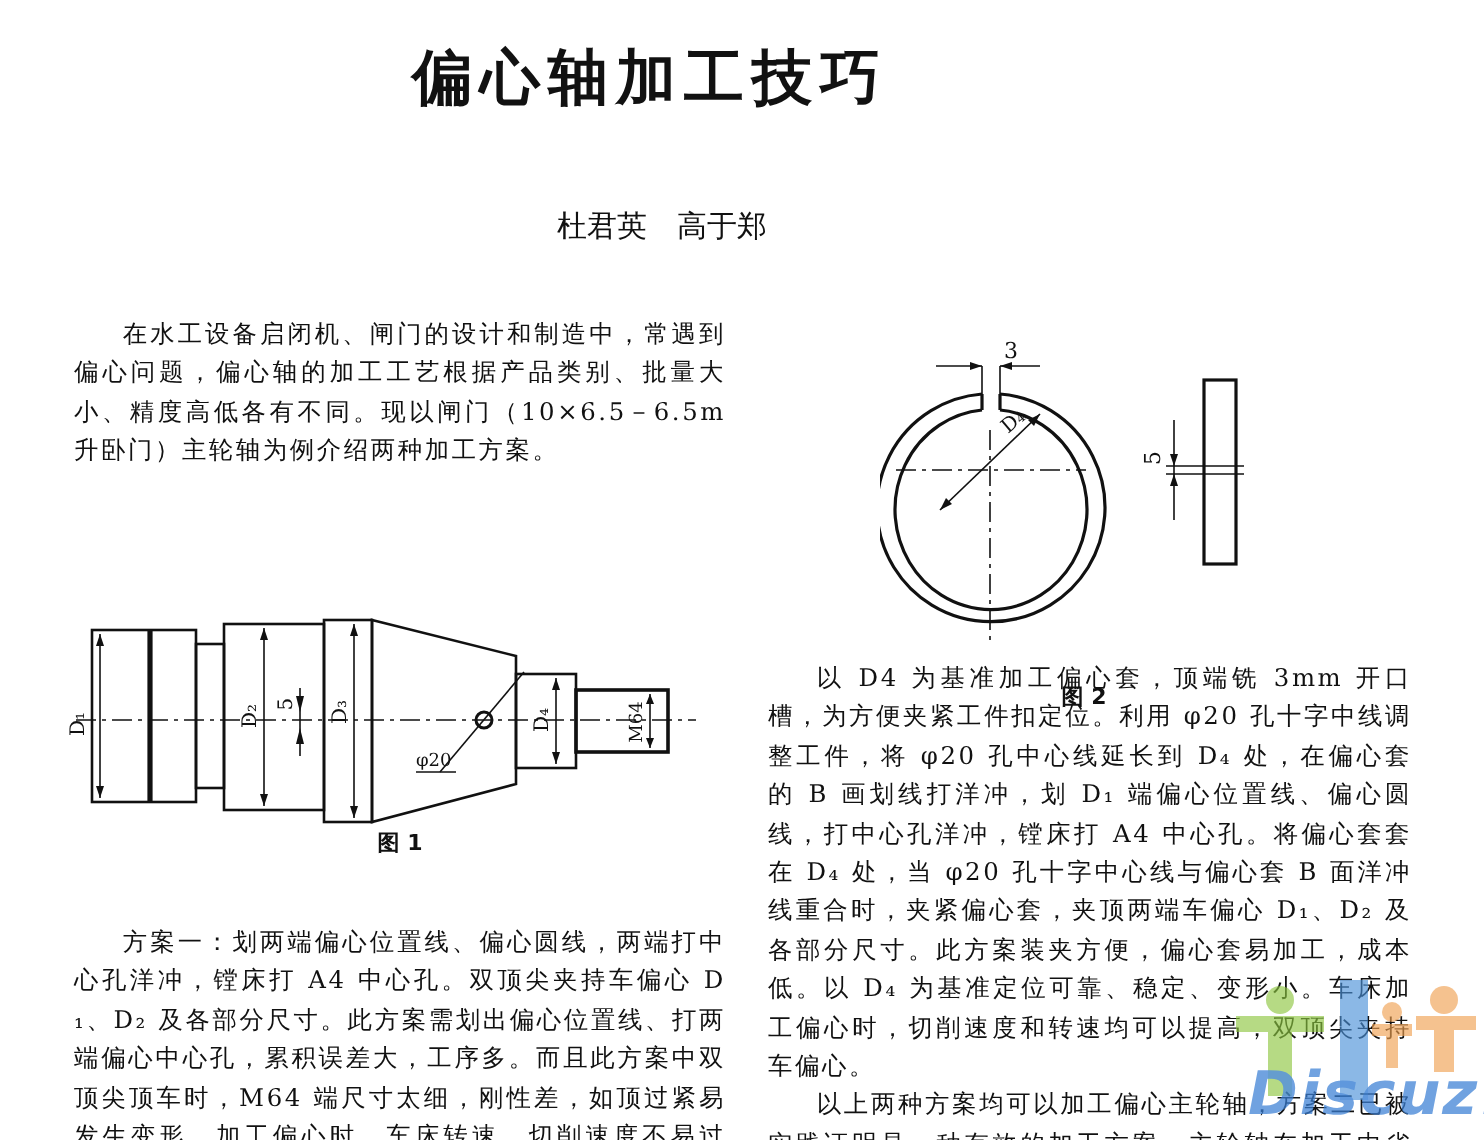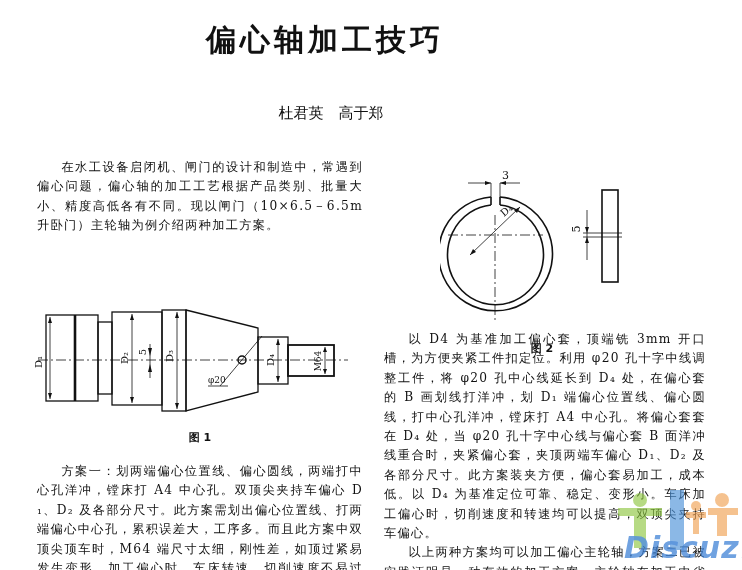--- a/index.html
+++ b/index.html
@@ -168,21 +168,21 @@
       <text x="12" y="62" transform="rotate(-90 12 62)" text-anchor="middle">D₁</text>
       <text x="98" y="58" transform="rotate(-90 98 58)" text-anchor="middle">D₂</text>
       <text x="116" y="52" transform="rotate(-90 116 52)" text-anchor="middle">5</text>
       <text x="143" y="56" transform="rotate(-90 143 56)" text-anchor="middle">D₃</text>
       <text x="244" y="60" transform="rotate(-90 244 60)" text-anchor="middle">D₄</text>
       <text x="291" y="61" transform="rotate(-90 291 61)" text-anchor="middle" font-size="9">M64</text>
       <text x="178" y="83" font-size="9">φ20</text>
     </g>
   </svg>
 </div>
-<div class="caption" style="left:170px; top:430px; width:60px;">图 1</div>
+<div class="caption" style="left:170px; top:414px; width:60px;">图 1</div>
 
 <div class="col col-left-bottom">
   <p>方案一：划两端偏心位置线、偏心圆线，两端打中心孔洋冲，镗床打 A4 中心孔。双顶尖夹持车偏心 D₁、D₂ 及各部分尺寸。此方案需划出偏心位置线、打两端偏心中心孔，累积误差大，工序多。而且此方案中双顶尖顶车时，M64 端尺寸太细，刚性差，如顶过紧易发生变形。加工偏心时，车床转速、切削速度不易过高，生</p>
 </div>
 
 <div class="fig2">
   <svg width="200" height="170" viewBox="0 0 200 170">
     <g stroke="#111" stroke-width="1.6" fill="none">
       <path d="M 51 42 A 57 57 0 1 0 60 42"></path>
       <path d="M 51 50 A 48 50 0 1 0 60 50"></path>

